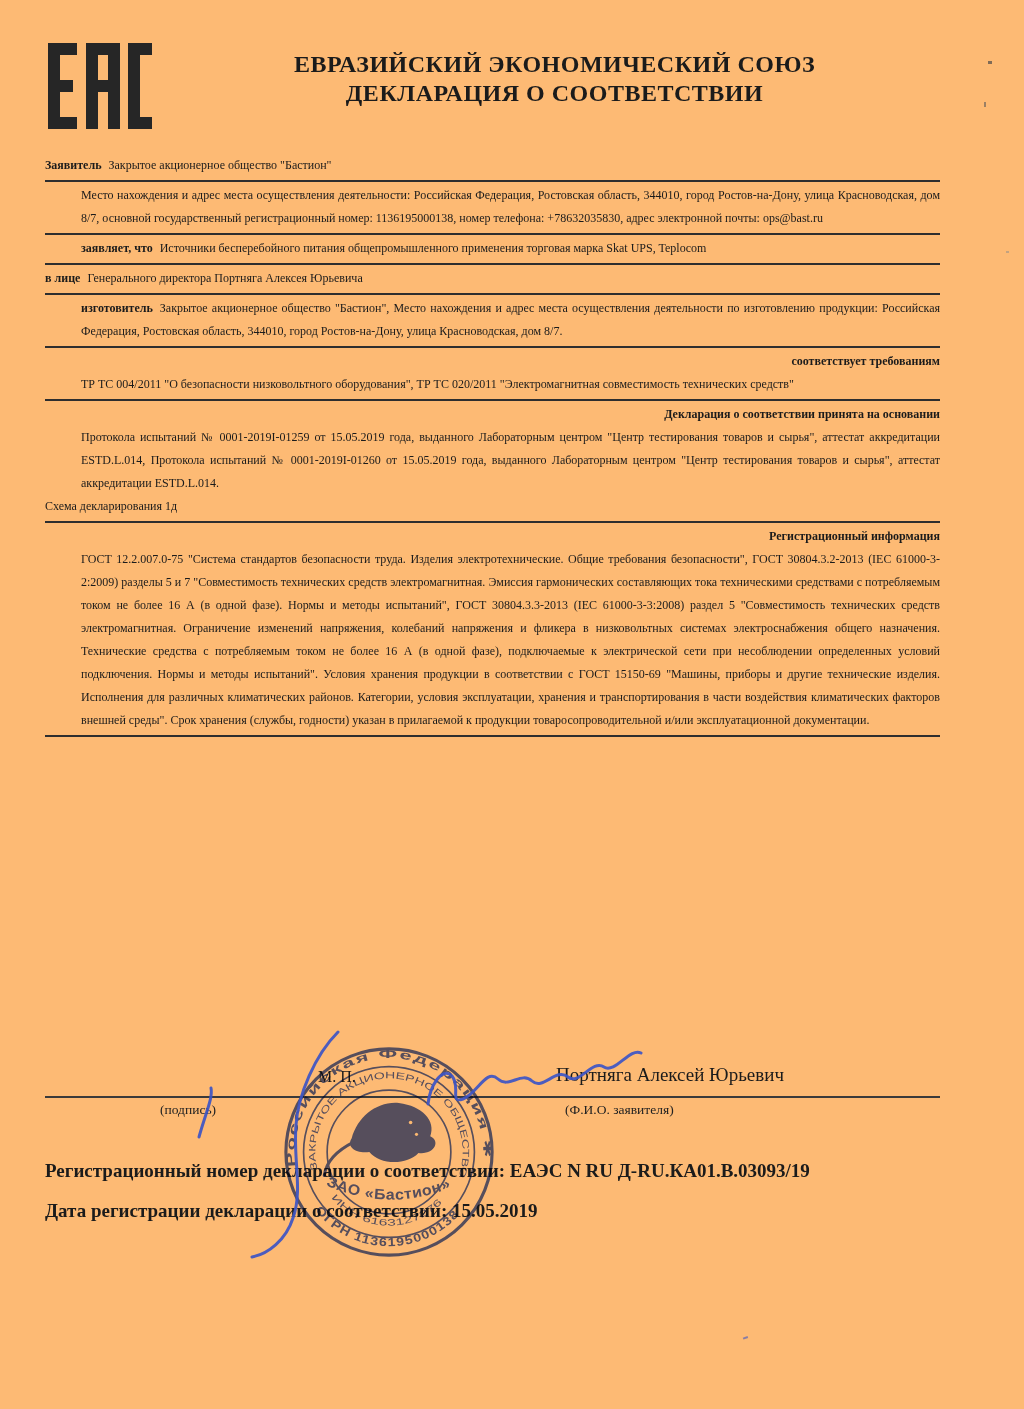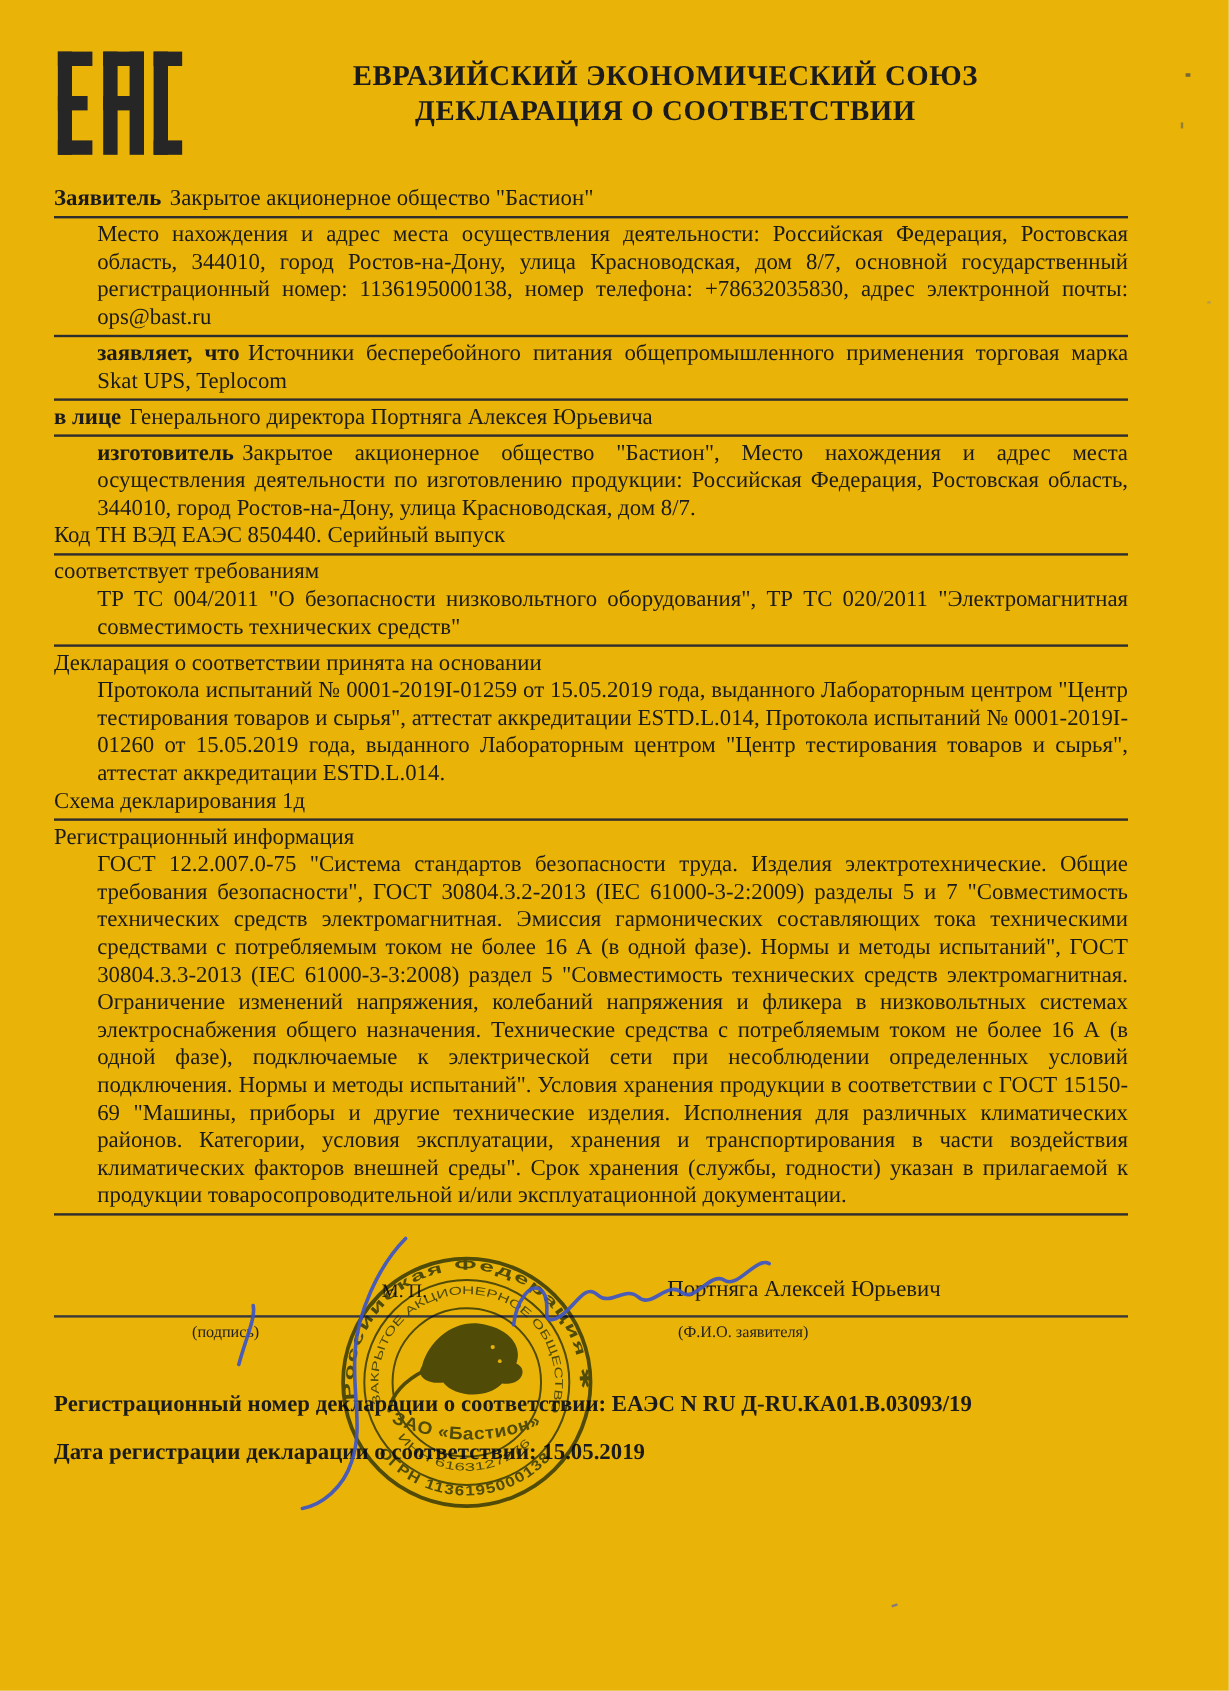--- a/index.html
+++ b/index.html
@@ -1,32 +1,32 @@
 <!DOCTYPE html>
 <html><head>
 <meta charset="utf-8">
 <style>
   html,body{margin:0;padding:0;background:#e8e6de;}
   .page{
     position:relative;width:1024px;height:1409px;margin:0 auto;
-    background:#eab308;overflow:hidden;
+    background:#fdba74;overflow:hidden;
     font-family:"Liberation Serif","DejaVu Serif",serif;color:#1b1b1b;
   }
   
   .eac-logo{position:absolute;left:48px;top:42px;width:104px;height:88px;}
   .title-block{padding-top:50px;margin:0 90px 0 175px;text-align:center;
     font-weight:bold;font-size:24px;line-height:29px;letter-spacing:.5px;}
   
-  .content{margin:44px 84px 0 45px;font-size:19px;line-height:23px;}
+  .content{margin:44px 84px 0 45px;font-size:12px;line-height:23px;}
   .sec{border-bottom:2px solid #2e2e2e;padding:2px 0 3px;}
   .sec.noline{border-bottom:none;}
   .row{margin:0;}
   .just{text-align:justify;margin-left:36px;}
   b.lead{margin-right:7px;}
-  .bold{font-weight:normal;}
+  .bold{font-weight:bold;text-align:right;}
   
   .sig-zone{position:absolute;left:45px;top:1060px;width:895px;height:70px;font-size:18.5px;}
   .sig-line{position:absolute;left:0;top:36px;width:100%;border-bottom:2px solid #3a3a3a;}
   .sig-caption{position:absolute;top:42px;font-size:13.5px;color:#222;}
   .cap-podpis{left:115px;}
   .cap-fio{left:520px;width:240px;}
   .mp-label{position:absolute;left:273px;top:8px;font-size:16px;}
   .fio-name{position:absolute;left:455px;top:4px;width:340px;text-align:center;font-size:19px;}
   
   .reg-row{position:absolute;left:45px;width:895px;font-weight:bold;font-size:19px;}
@@ -81,21 +81,20 @@
     <section class="sec">
       <p class="row just"><b class="lead">заявляет, что</b><span>Источники бесперебойного питания общепромышленного применения  торговая марка Skat UPS, Teplocom</span></p>
     </section>
 
     <section class="sec">
       <p class="row"><b class="lead">в лице</b><span>Генерального директора Портняга Алексея Юрьевича</span></p>
     </section>
 
     <section class="sec">
       <p class="row just"><b class="lead">изготовитель</b><span>Закрытое акционерное общество "Бастион", Место нахождения и адрес места осуществления деятельности по изготовлению продукции: Российская Федерация, Ростовская область, 344010, город Ростов-на-Дону, улица Красноводская, дом 8/7.</span></p>
-      <p class="row">Код ТН ВЭД ЕАЭС 850440. Серийный выпуск</p>
     </section>
 
     <section class="sec">
       <p class="row bold">соответствует требованиям</p>
       <p class="row just">ТР ТС 004/2011 "О безопасности низковольтного оборудования", ТР ТС 020/2011 "Электромагнитная совместимость технических средств"</p>
     </section>
 
     <section class="sec">
       <p class="row bold">Декларация о соответствии принята на основании</p>
       <p class="row just">Протокола испытаний № 0001-2019I-01259 от 15.05.2019 года, выданного Лабораторным центром "Центр тестирования товаров и сырья", аттестат аккредитации ESTD.L.014, Протокола испытаний № 0001-2019I-01260 от 15.05.2019 года, выданного Лабораторным центром "Центр тестирования товаров и сырья", аттестат аккредитации ESTD.L.014.</p>

